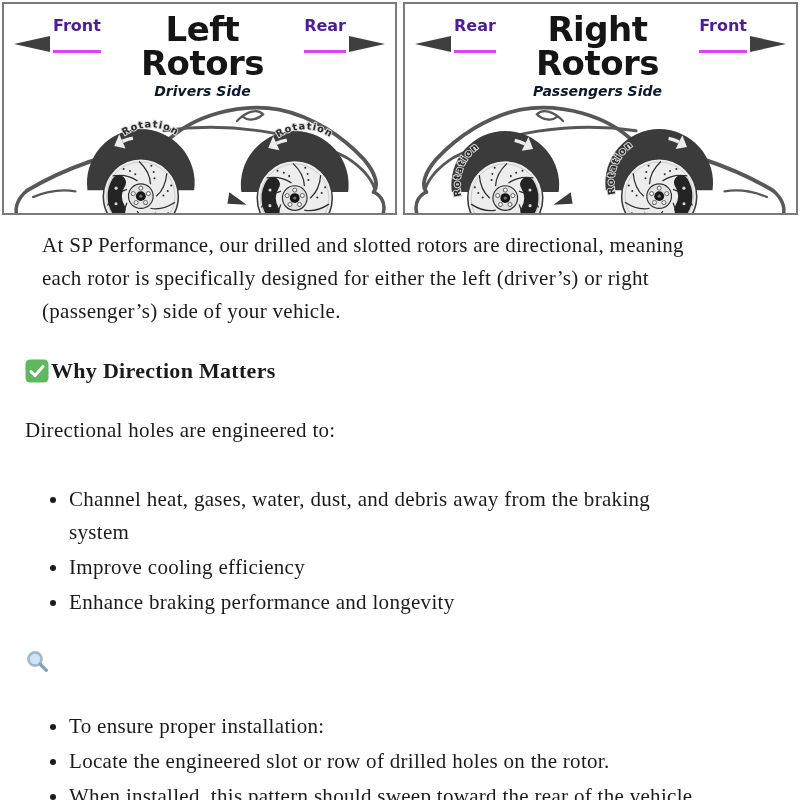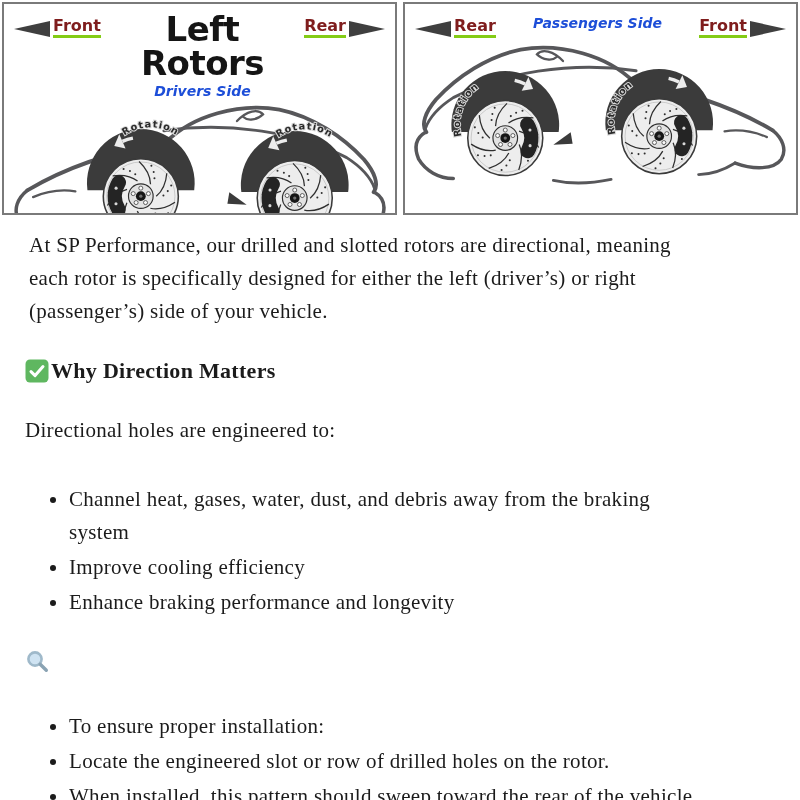--- a/index.html
+++ b/index.html
@@ -7,32 +7,32 @@
        font-family:"Liberation Serif", serif;}
 
   
   .board{display:flex;gap:6px;padding:2px 2px 0;box-sizing:border-box;}
   .panel{flex:1;border:2px solid #7a7a7a;background:#fff;height:213px;
          box-sizing:border-box;overflow:hidden;}
   .panel-head{display:flex;justify-content:space-between;align-items:flex-start;
               padding:7px 10px 0;font-family:"DejaVu Sans", sans-serif;}
   .panel-titles{text-align:center;line-height:1;margin-top:1px;}
   .panel-title{font-size:34px;font-weight:bold;color:#151515;letter-spacing:-0.5px;}
-  .panel-subtitle{font-size:14px;font-weight:bold;font-style:italic;margin-top:4px;color:#1d4ed8;}
+  .panel-subtitle{font-size:14px;font-weight:bold;font-style:italic;margin-top:4px;color:#0f172a;}
   .dir{display:flex;align-items:flex-end;gap:3px;margin-top:7px;}
-  .dir-text{font-size:16px;font-weight:bold;color:#7f1d1d;
-            border-bottom:3px solid #84cc16;padding-bottom:0;line-height:1.05;}
+  .dir-text{font-size:16px;font-weight:bold;color:#4c1d95;
+            border-bottom:3px solid #d946ef;padding-bottom:15px;line-height:1.05;}
   .tri{width:0;height:0;border-top:8px solid transparent;border-bottom:8px solid transparent;}
   .tri-left{border-right:36px solid #3f3f3f;margin-bottom:1px;}
   .tri-right{border-left:36px solid #3f3f3f;margin-bottom:1px;}
   .car-svg{display:block;width:100%;height:152px;}
 
   
   .content{padding:12px 25px 24px;font-size:21px;line-height:1.57;letter-spacing:0.3px;}
-  .intro{margin:2px 4px 0;max-width:680px;}
+  .intro{margin:2px 17px 0;max-width:680px;}
   h2.sec{margin:26px 0 0;font-size:22px;font-weight:bold;display:flex;align-items:center;gap:2px;}
   h3.sec{margin:30px 0 0;font-size:22px;font-weight:normal;display:flex;align-items:center;gap:9px;}
   p.lead{margin:26px 0 0;}
   ul{margin:36px 0 0;padding-left:44px;}
   li{margin:2px 0;max-width:630px;}
   .emoji{display:inline-flex;flex:0 0 auto;}
 </style>
 </head>
 <body>
 
@@ -160,20 +160,21 @@
       </svg>
   </section>
 
   <section class="panel">
     <div class="panel-head">
       <div class="dir">
         <span class="tri tri-left"></span>
         <span class="dir-text">Rear</span>
       </div>
       <div class="panel-titles">
+        <div class="panel-title">Right Rotors</div>
         <div class="panel-subtitle">Passengers Side</div>
       </div>
       <div class="dir">
         <span class="dir-text">Front</span>
         <span class="tri tri-right"></span>
       </div>
     </div>
     <svg class="car-svg" id="car-1" viewBox="0 0 394 158">
         <g transform="translate(394,0) scale(-1,1)">
           <path d="M 18 96 C 55 74, 105 56, 162 46 C 190 18, 238 5, 280 12 C 314 19, 346 40, 368 64 C 379 77, 384 90, 378 98" fill="none" stroke="#57575a" stroke-width="4" stroke-linecap="round"></path>

